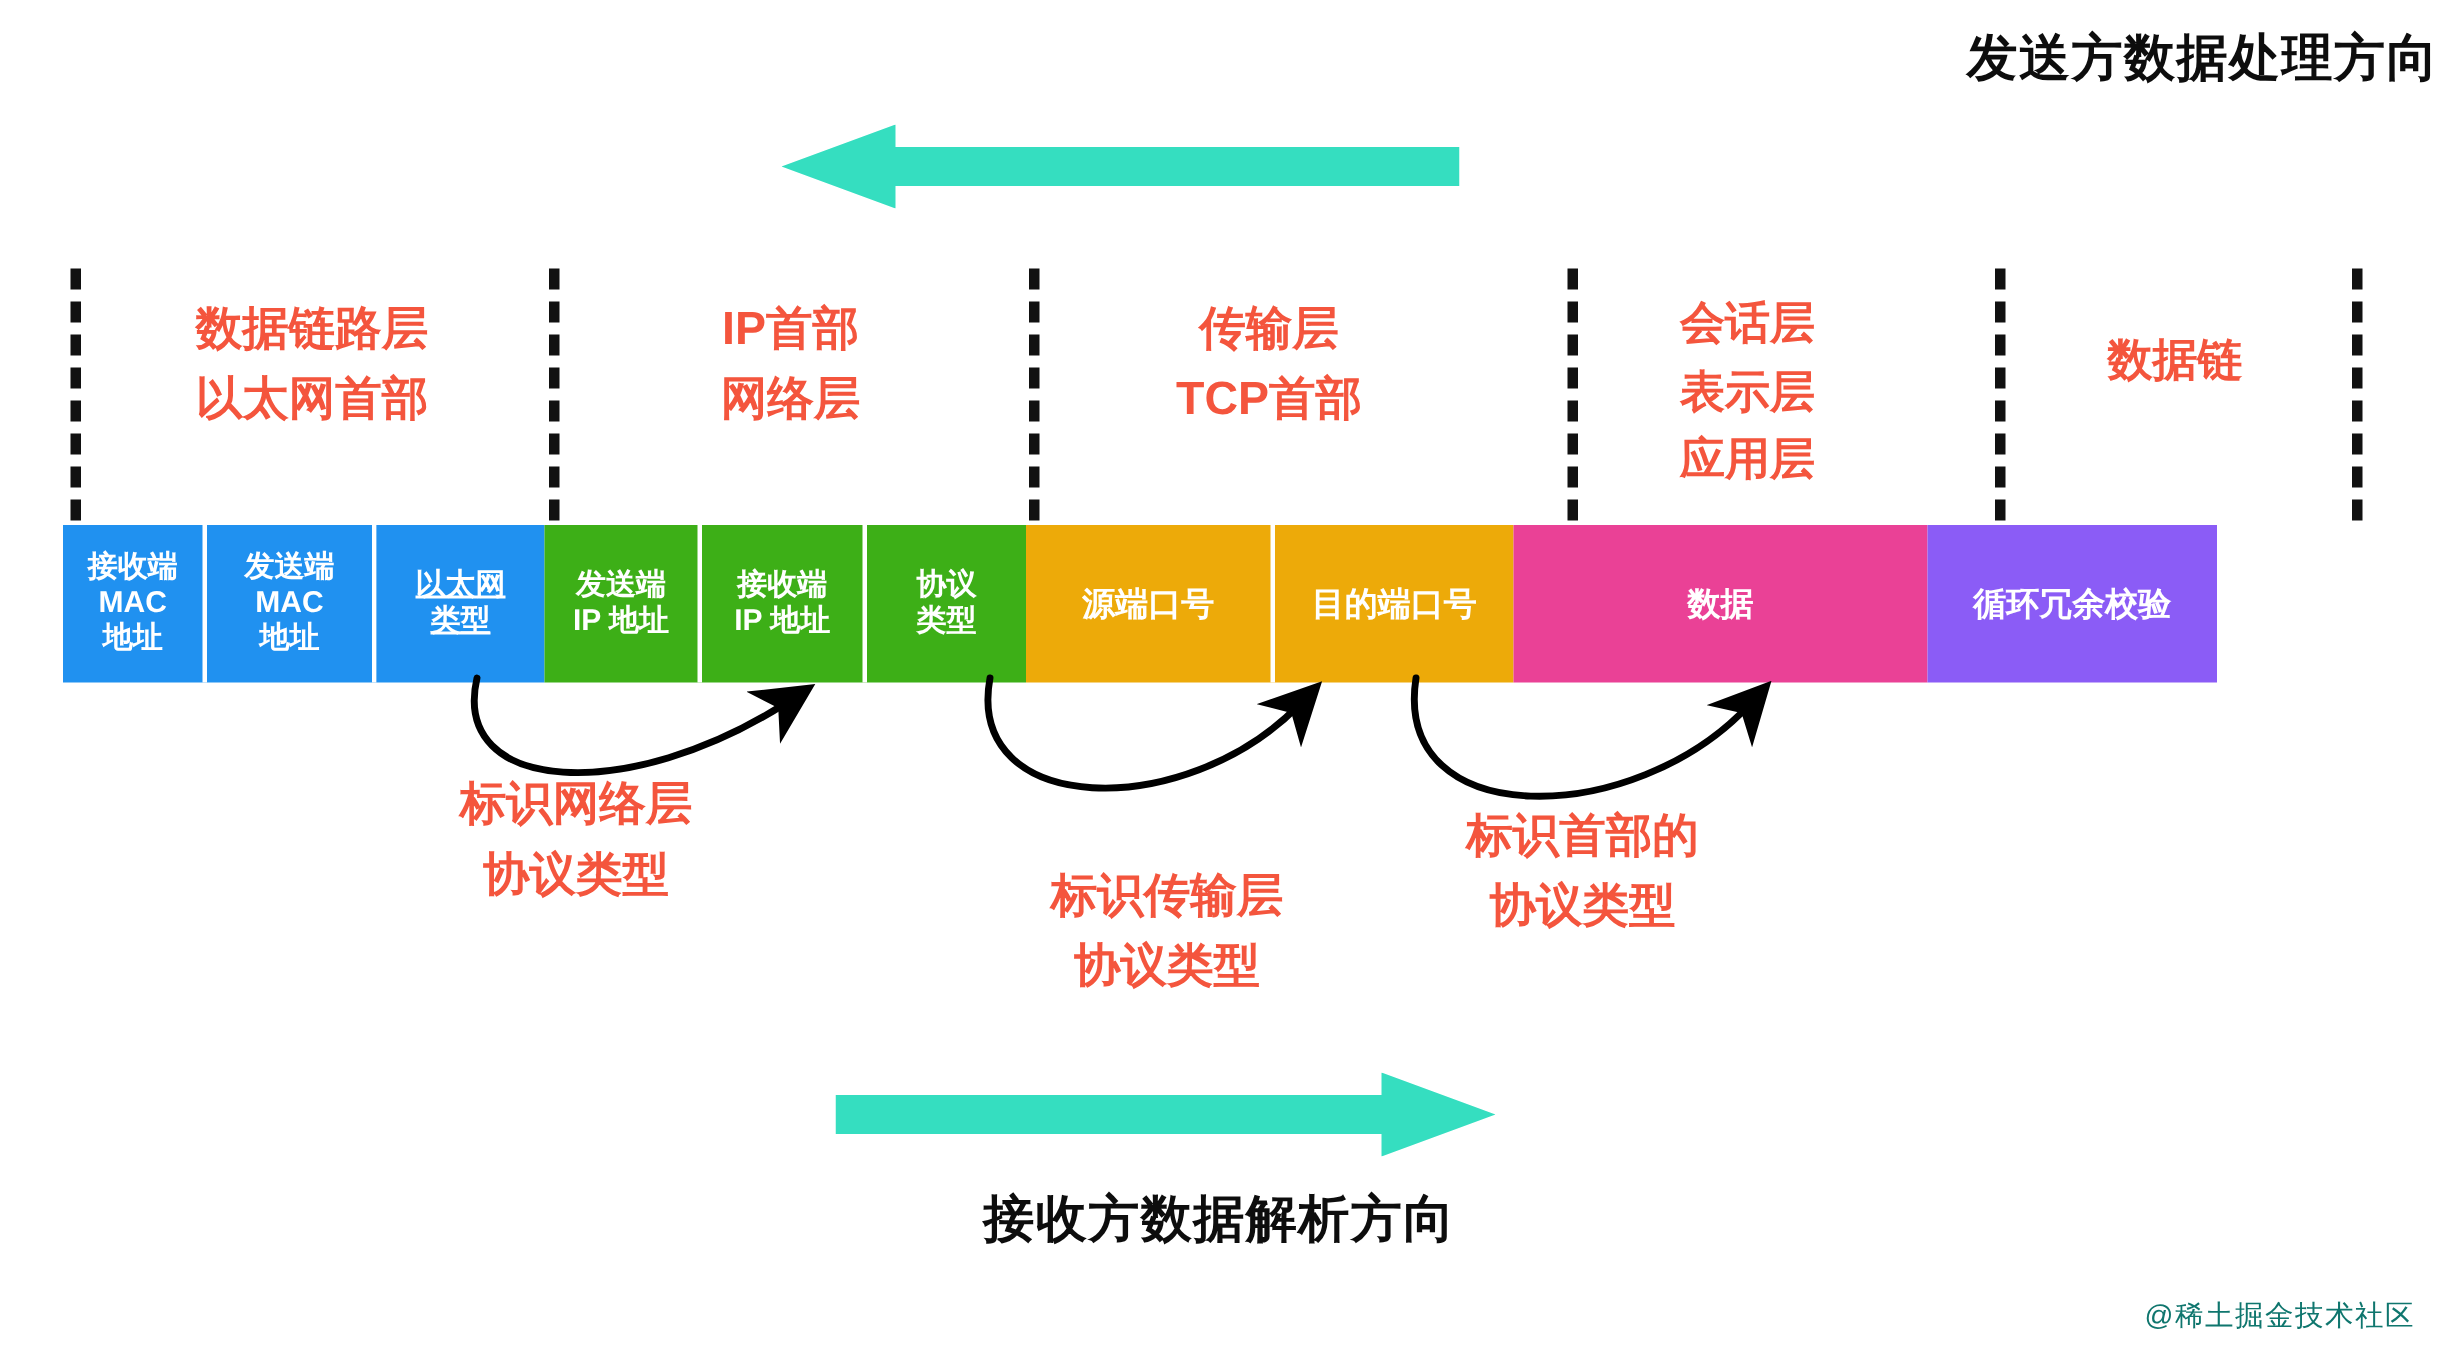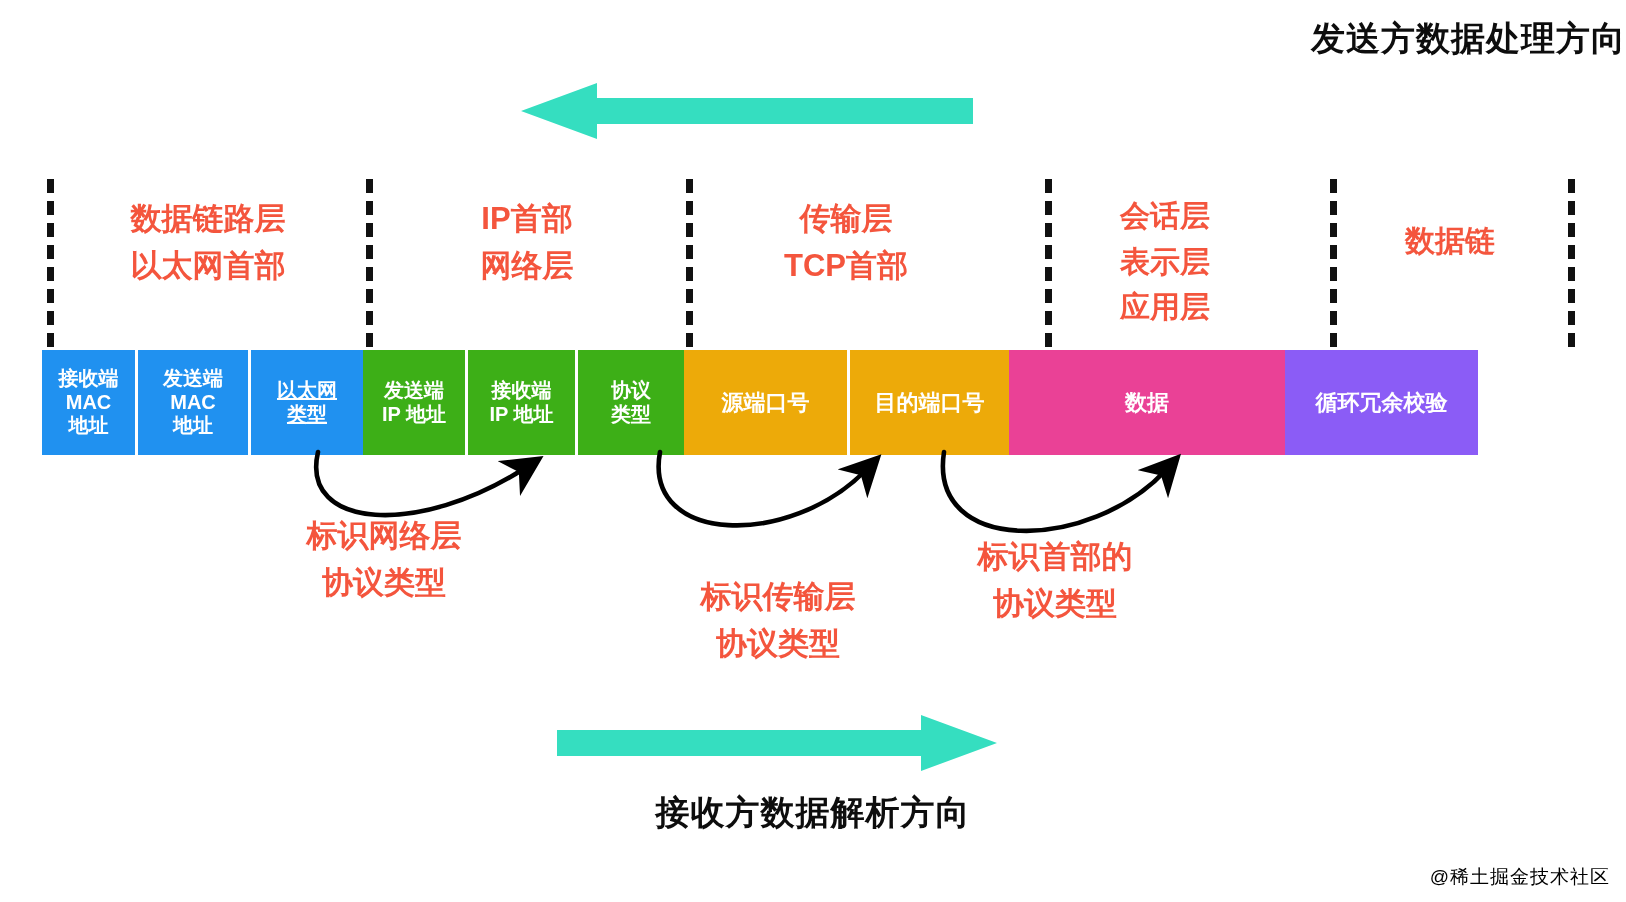--- a/index.html
+++ b/index.html
@@ -113,21 +113,21 @@
     text-align: center;
     white-space: nowrap;
   }
   .note .note-line { display: block; }
 
   
   #watermark {
     position: absolute;
     right: 16px;
     bottom: 12px;
-    color: #000000;
+    color: #0f766e;
     font-size: 19px;
     letter-spacing: 1px;
     white-space: nowrap;
   }
 </style>
 </head>
 <body>
 
 <div id="stage">
 

